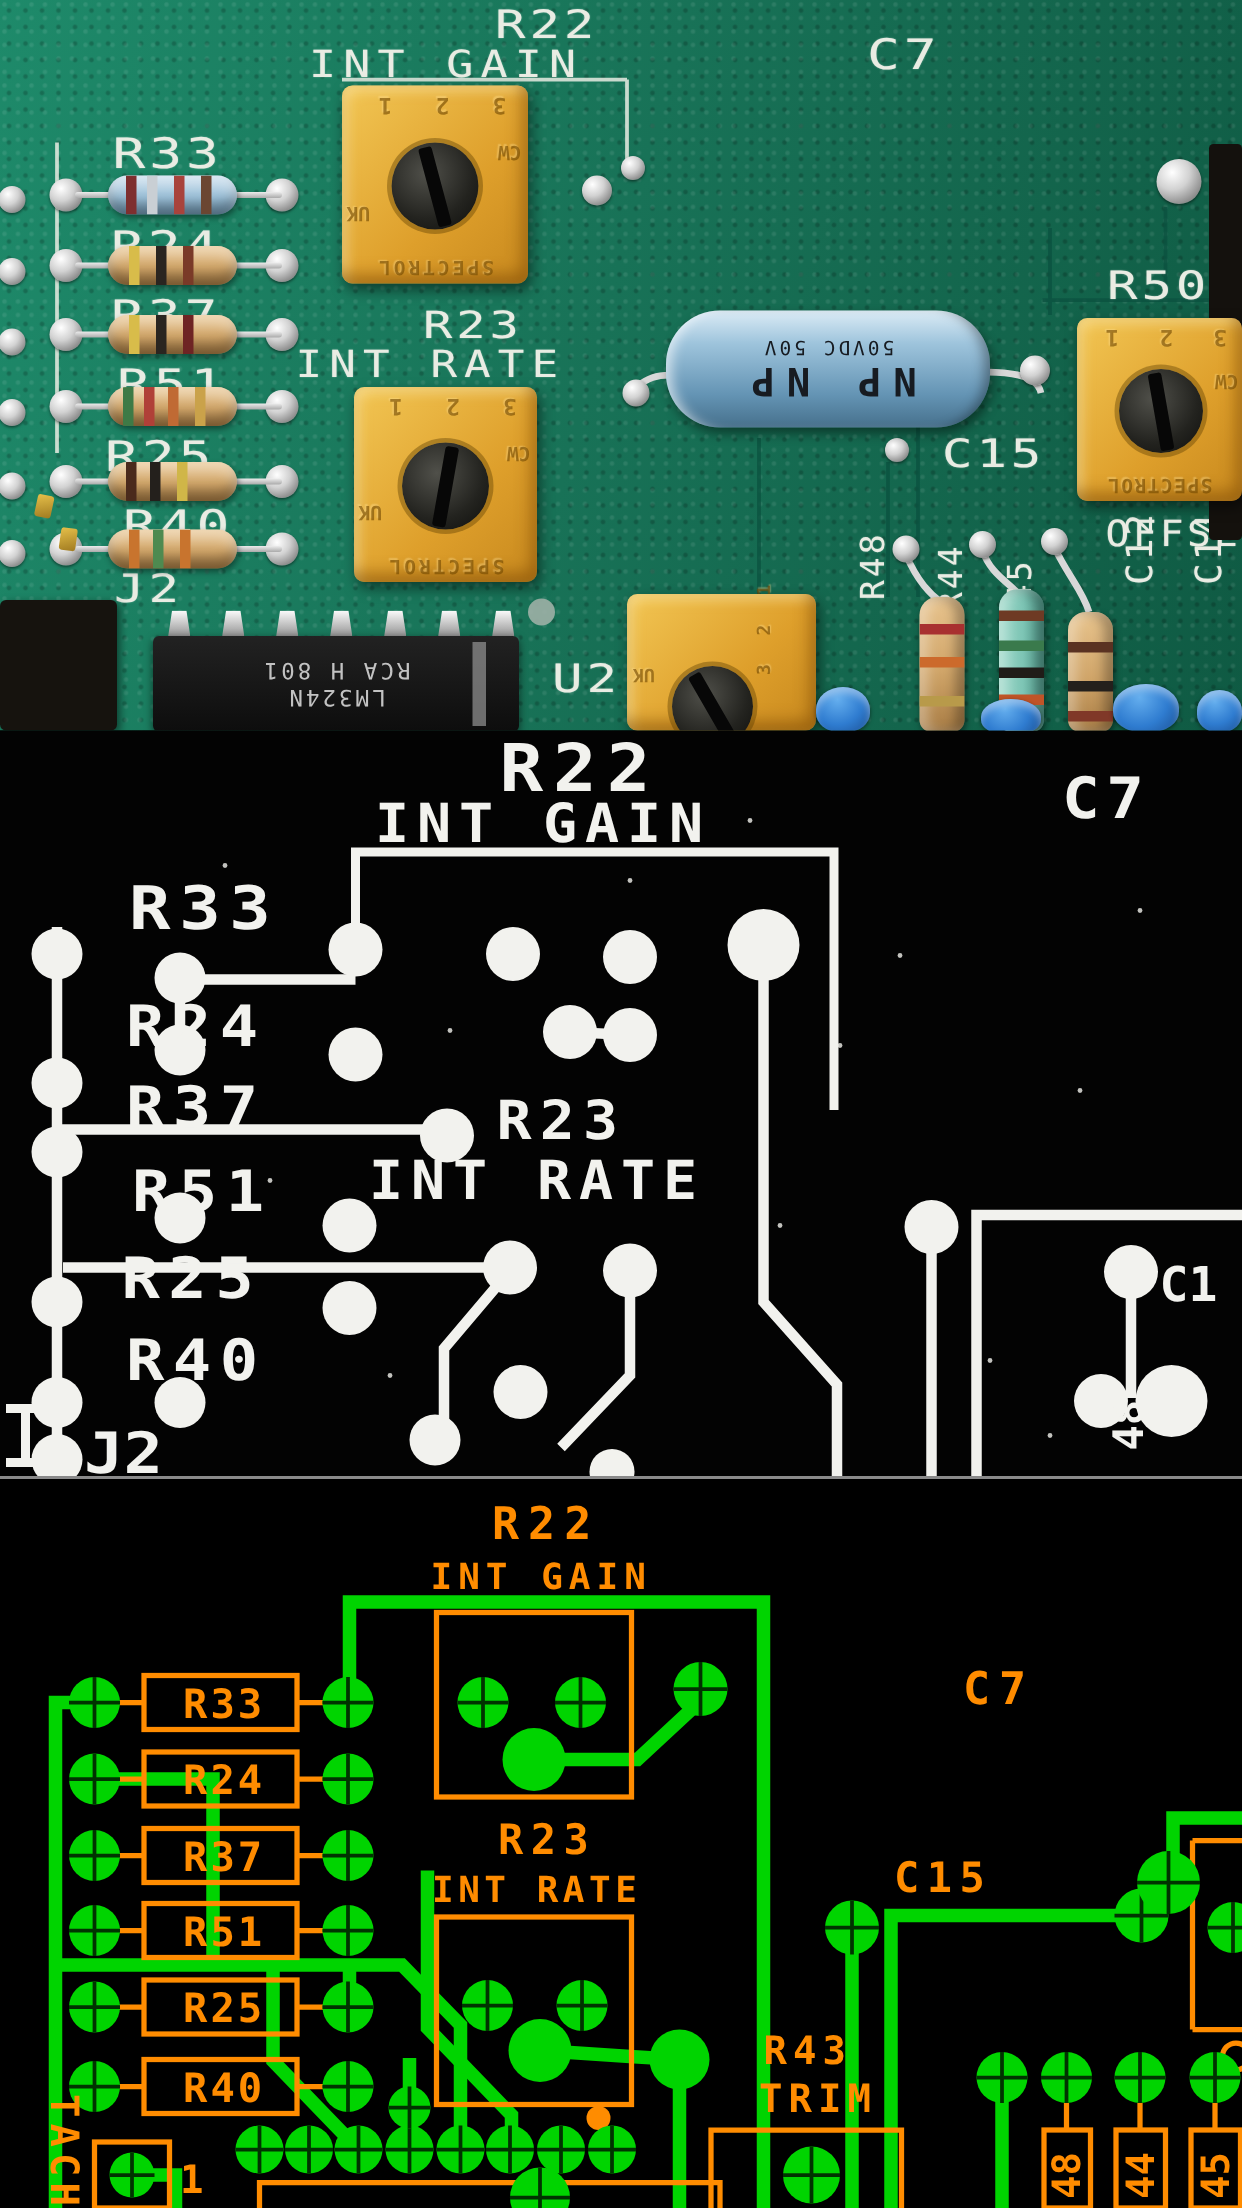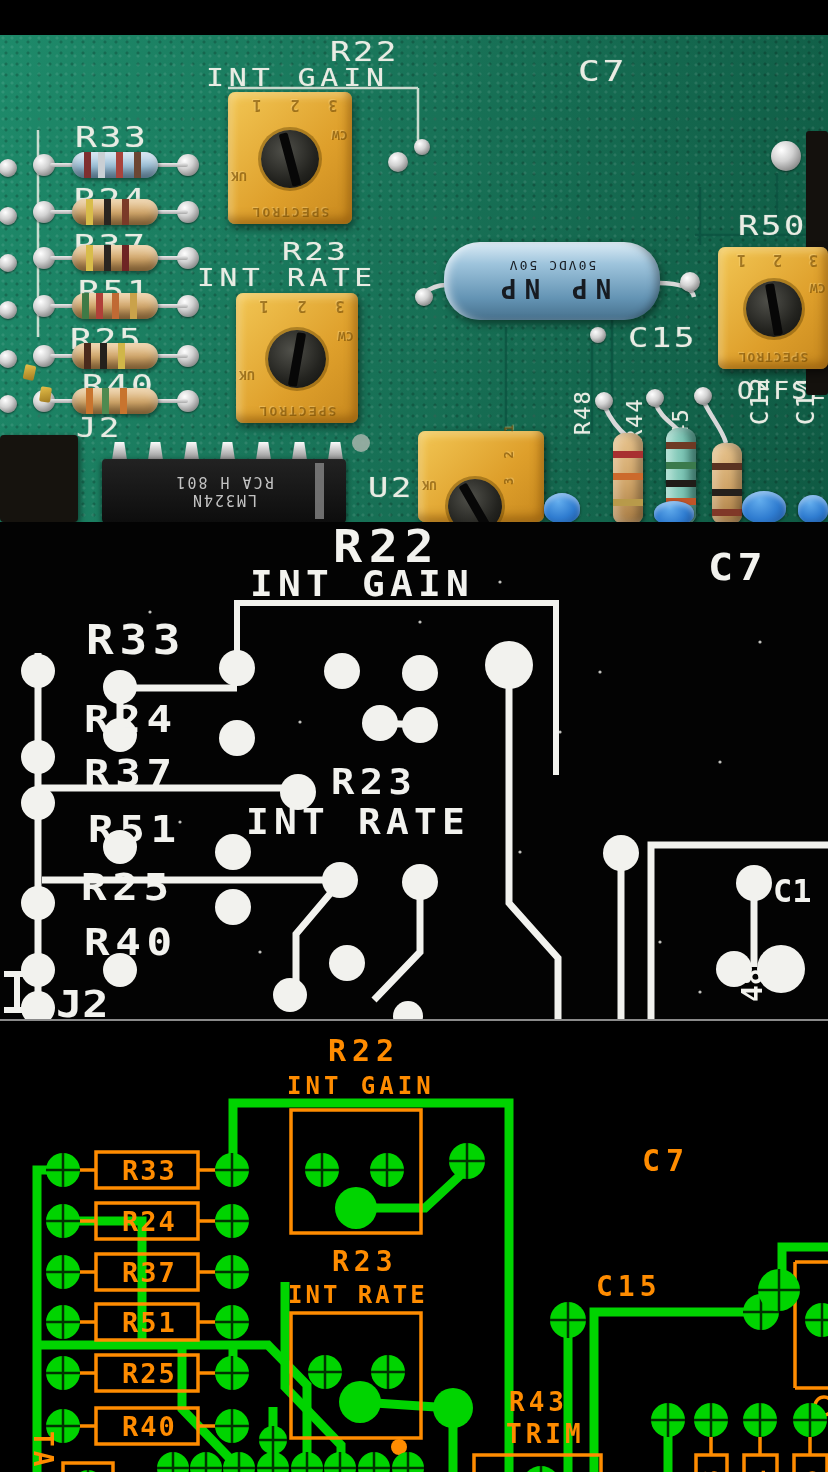--- a/index.html
+++ b/index.html
@@ -1,18 +1,18 @@
 <!DOCTYPE html>
 <html><head>
 <meta charset="utf-8">
 <style>
   html,body{margin:0;padding:0;background:#000;}
   #stage{position:relative;width:828px;height:1472px;overflow:hidden;background:#000;
          font-family:"DejaVu Sans Mono",monospace;}
-  .panel{position:absolute;left:0;width:828px;overflow:hidden;margin-top:35px;}
+  .panel{position:absolute;left:0;width:828px;overflow:hidden;}
   #photo{top:0;height:487px;
     background:
       radial-gradient(circle at 3px 3px, rgba(255,255,255,0.09) 1px, transparent 2px),
       radial-gradient(circle at 6px 7px, rgba(0,0,0,0.20) 1px, transparent 2px),
       linear-gradient(105deg,#1e8a6a 0%,#187257 48%,#0f5a43 100%);
     background-size:9px 9px, 11px 11px, 100% 100%;}
   #scan{top:487px;height:497px;background:#030303;}
   #cad{top:984px;height:488px;background:#000;}
   
   .pad{position:absolute;border-radius:50%;z-index:2;

